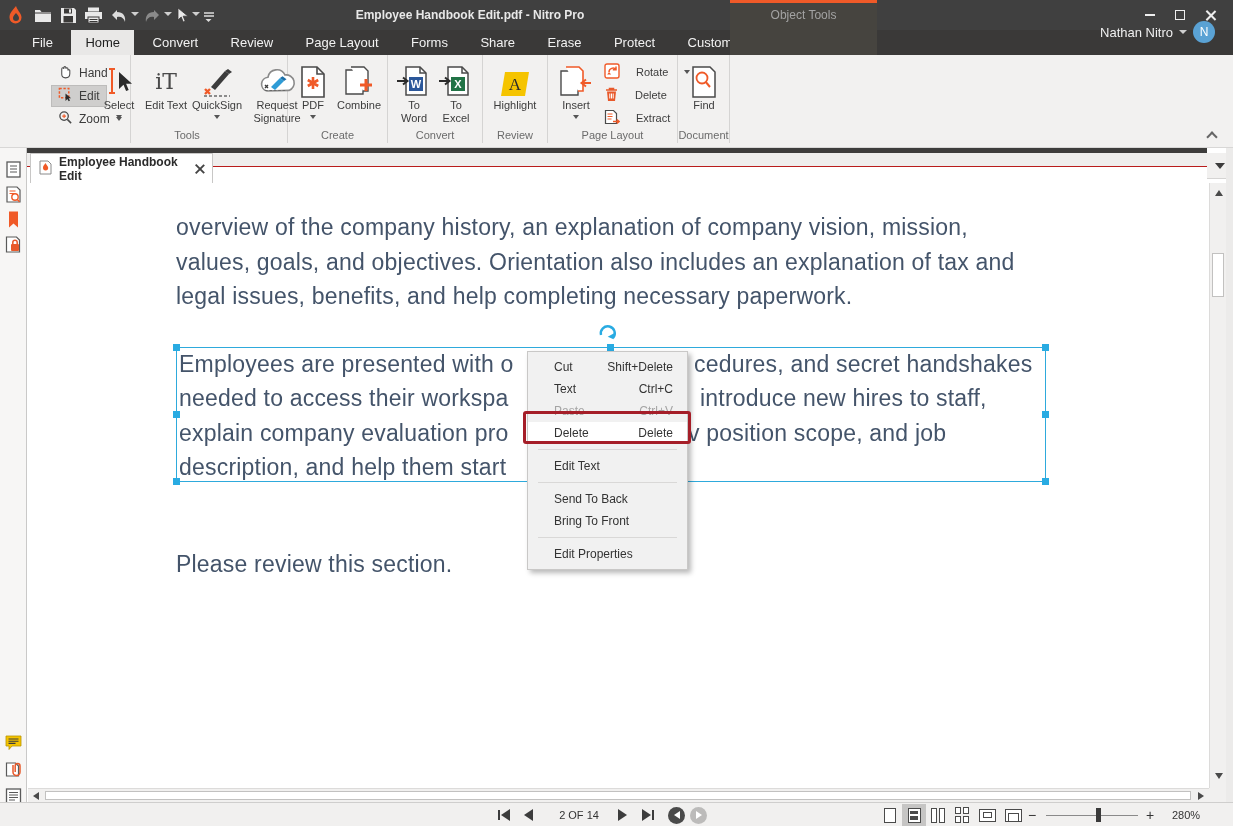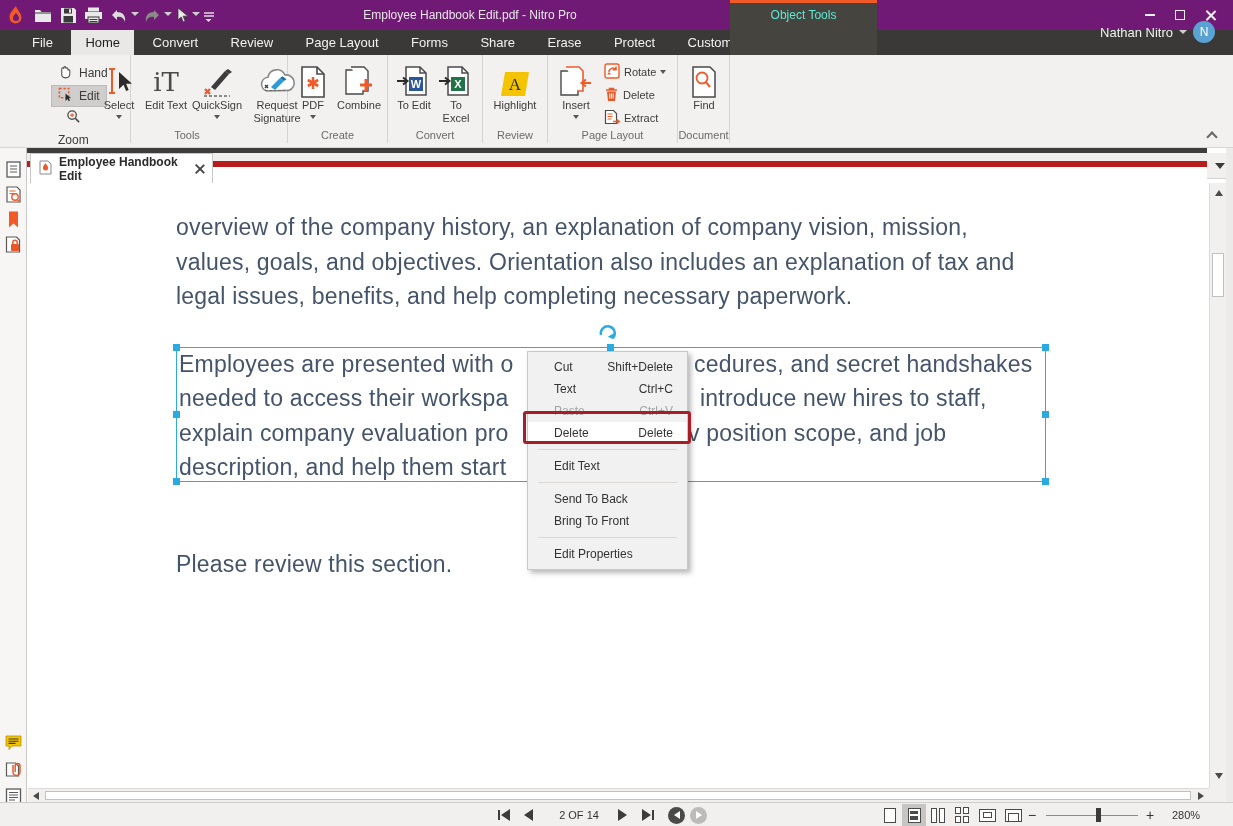--- a/index.html
+++ b/index.html
@@ -2,61 +2,61 @@
 <html><head>
 <meta charset="utf-8">
 <style>
   * { margin:0; padding:0; box-sizing:border-box; }
   html,body { width:1233px; height:826px; }
   body { font-family:"Liberation Sans", sans-serif; overflow:hidden; background:#f1f0ef; }
   .abs { position:absolute; }
   #app { position:relative; width:1233px; height:826px; background:#fff; }
 
   
-  #titlebar { left:0; top:0; width:1233px; height:30px; background:#701a75; z-index:20; }
+  #titlebar { left:0; top:0; width:1233px; height:30px; background:#404040; z-index:20;font-weight:bold; }
   #tabrow   { left:0; top:30px; width:1233px; height:25px; background:#3a3938; z-index:20; }
   .qa-icon { display:inline-flex; align-items:center; justify-content:center; height:20px; }
   .caret-dn { width:0; height:0; border-left:4px solid transparent; border-right:4px solid transparent; border-top:4px solid #cfcfcf; display:inline-block; }
   #win-title { color:#e8e8e8; font-size:12px; }
   .winbtn { width:30px; height:22px; display:flex; align-items:center; justify-content:center; cursor:default; }
   .min-glyph { width:10px; height:2px; background:#eee; }
   .max-glyph { width:10px; height:10px; border:1.5px solid #eee; }
   .close-glyph { position:relative; width:11px; height:11px; }
   .close-glyph::before,.close-glyph::after { content:""; position:absolute; left:5px; top:-1px; width:1.8px; height:13px; background:#eee; }
   .close-glyph::before { transform:rotate(45deg); } .close-glyph::after { transform:rotate(-45deg); }
 
   
   #ctx-group { left:730px; top:0; width:147px; height:55px; background:#46443f; z-index:21; }
   #ctx-accent { left:0; top:0; width:147px; height:3px; background:#f05a28; }
-  #ctx-label { left:0; top:8px; width:147px; text-align:center; color:#5eead4; font-size:12px; }
+  #ctx-label { left:0; top:8px; width:147px; text-align:center; color:#a3a3a3; font-size:12px; }
 
   
   .rtab { display:inline-block; padding:0 14px; line-height:25px; color:#f2f2f2; font-size:13px; cursor:default; }
   .rtab.active { background:#e9e8e7; color:#1e1e1e; }
   #tabs-main { left:18px; top:0; height:25px; white-space:nowrap; }
   #tabs-ctx { left:730px; top:0; width:147px; height:25px; text-align:center; white-space:nowrap; z-index:22; }
   #account { right:18px; top:-21px; height:46px; display:flex; align-items:center; gap:6px; color:#f0f0f0; font-size:13px; position:absolute; }
   #avatar { width:22px; height:22px; border-radius:50%; background:#5aa2d4; color:#fff; font-size:12px; display:flex; align-items:center; justify-content:center; }
 
   
   #ribbon { left:0; top:55px; width:1233px; height:93px; background:#f2f1f0; border-bottom:1px solid #d8d7d6; }
   .rgroup { position:absolute; top:0; height:88px; border-right:1px solid #d5d4d3; }
   .rgroup-label { position:absolute; left:0; bottom:2px; width:100%; text-align:center; font-size:11px; color:#6b6b6b; }
   .bigbtn { position:absolute; top:6px; display:flex; flex-direction:column; align-items:center; font-size:11px; color:#3c3c3c; text-align:center; line-height:13px; cursor:default; }
   .bigbtn .ic { height:38px; display:flex; align-items:flex-end; justify-content:center; }
-  .smallbtn { position:absolute; display:flex; align-items:center; gap:4px; font-size:11px; color:#3c3c3c; cursor:default; }
+  .smallbtn { position:absolute; display:flex; align-items:center; gap:16px; font-size:11px; color:#3c3c3c; cursor:default; }
   .modebtn { position:absolute; left:8px; display:flex; align-items:center; gap:6px; font-size:12px; color:#3c3c3c; height:20px; padding:0 6px; cursor:default; }
   .modebtn.active { background:#cfcecd; outline:1px solid #bdbcbb; }
   .caret-sm { width:0; height:0; border-left:3.5px solid transparent; border-right:3.5px solid transparent; border-top:4px solid #555; display:inline-block; }
   #ribbon-collapse { position:absolute; right:14px; bottom:6px; width:14px; height:10px; }
   #ribbon-collapse i { display:block; width:8px; height:8px; border-left:2px solid #666; border-top:2px solid #666; transform:rotate(45deg); margin:2px auto; }
 
   
   #darkstrip { left:27px; top:148px; width:1180px; height:5px; background:#3e3d3c; }
-  #tabbar { left:27px; top:153px; width:1180px; height:14px; background:#efeeed; border-bottom:6px solid #b91c1c; }
+  #tabbar { left:27px; top:153px; width:1180px; height:14px; background:#efeeed; border-bottom:1px solid #b91c1c; }
   #doctab { position:absolute; left:3px; top:0; width:183px; height:30px; background:#fff; border:1px solid #c8c7c6; border-bottom:none; display:flex; align-items:center; gap:7px; padding:0 8px; font-size:12px; font-weight:bold; color:#2b2b2b; }
   #doctab-close { position:relative; width:10px; height:10px; margin-left:4px; cursor:default; }
   #doctab-close::before,#doctab-close::after { content:""; position:absolute; left:4px; top:-1px; width:1.6px; height:12px; background:#444; }
   #doctab-close::before { transform:rotate(45deg);} #doctab-close::after { transform:rotate(-45deg);}
   #tabbar-dd { left:1207px; top:153px; width:26px; height:26px; background:#f1f0ef; border-bottom:1px solid #d5d4d3; display:flex; align-items:center; justify-content:center; }
   .tri-dn { width:0; height:0; border-left:5px solid transparent; border-right:5px solid transparent; border-top:6px solid #3c3c3c; }
 
   
   #sidebar { left:0; top:148px; width:27px; height:654px; background:#f7f6f5; border-right:1px solid #cac9c8; }
   .sb-ic { position:absolute; left:4px; width:19px; height:19px; }
@@ -218,21 +218,21 @@
       </div>
       <div class="modebtn active" style="top:31px;">
         <span>
           <svg width="15" height="15" viewBox="0 0 16 16">
               <rect x="1.5" y="1.5" width="10" height="10" fill="none" stroke="#f05a28" stroke-width="1.6" stroke-dasharray="2.5 1.8"></rect>
               <path d="M8 7 v8 l2-2.2 1.4 2.4 1.4-0.9 -1.4-2.3 H14 Z" fill="#2b2b2b"></path>
             </svg>
         </span>
         <span>Edit</span>
       </div>
-      <div class="modebtn" style="top:54px;flex-direction:column;">
+      <div class="modebtn" style="top:54px;">
         <span>
           <svg width="15" height="15" viewBox="0 0 16 16">
               <circle cx="6.5" cy="6.5" r="4.5" fill="none" stroke="#4a4a4a" stroke-width="1.4"></circle>
               <path d="M6.5 4.5 v4 M4.5 6.5 h4" stroke="#f05a28" stroke-width="1.2"></path>
               <path d="M10 10 l4 4" stroke="#4a4a4a" stroke-width="1.6"></path>
             </svg>
         </span>
         <span>Zoom</span>
         <span class="caret-sm"></span>
       </div>
@@ -243,21 +243,21 @@
         <div class="ic">
           <svg width="34" height="34" viewBox="0 0 34 34">
               <path d="M7 4 h6 M7 28 h6 M10 4 v24" stroke="#f05a28" stroke-width="2" fill="none"></path>
               <path d="M17 7 v17 l4.5-4.3 2.6 6.3 2.6-1.1 -2.6-6.2 H30 Z" fill="#2b2b2b"></path>
             </svg>
         </div>
         <span>Select</span>
         <span class="caret-sm" style="margin-top:3px;"></span>
       </div>
       <div class="bigbtn" style="left:58px; width:42px;">
-        <div class="ic" style="font-family:'DejaVu Serif', serif; font-size:26px; color:#4a4a4a; line-height:34px;">
+        <div class="ic" style="font-family:'DejaVu Serif', serif; font-size:22px; color:#4a4a4a; line-height:34px;">
             <span>iT</span>
           </div>
         <span>Edit Text</span>
       </div>
       <div class="bigbtn" style="left:102px; width:56px;">
         <div class="ic">
           <svg width="36" height="34" viewBox="0 0 36 34">
               <path d="M12 22 L26 6 l4 3 L16 25 Z" fill="#3c3c3c"></path>
               <path d="M26 6 l3-2 4 3 -3 2 Z" fill="#3c3c3c"></path>
               <path d="M6 24 l5 5 M11 24 l-5 5" stroke="#f05a28" stroke-width="2.4"></path>
@@ -315,21 +315,21 @@
       <div class="bigbtn" style="left:6px; width:40px;">
         <div class="ic">
           <svg width="36" height="34" viewBox="0 0 36 34">
               <path d="M10 2 h14 l6 6 v22 H10 Z" fill="#fff" stroke="#4a4a4a" stroke-width="1.5"></path>
               <path d="M24 2 v6 h6" fill="none" stroke="#4a4a4a" stroke-width="1.5"></path>
               <path d="M1 16 h9 M7 12.5 l4.5 3.5 -4.5 3.5" stroke="#2b2b2b" stroke-width="2" fill="none"></path>
               <rect x="13" y="12" width="14" height="14" fill="#2b579a"></rect>
               <text x="20" y="23" text-anchor="middle" font-family="Liberation Sans, sans-serif" font-size="11" font-weight="bold" fill="#fff">W</text>
             </svg>
         </div>
-        <span>To Edit</span>
+        <span>To Word</span>
       </div>
       <div class="bigbtn" style="left:48px; width:40px;">
         <div class="ic">
           <svg width="36" height="34" viewBox="0 0 36 34">
               <path d="M10 2 h14 l6 6 v22 H10 Z" fill="#fff" stroke="#4a4a4a" stroke-width="1.5"></path>
               <path d="M24 2 v6 h6" fill="none" stroke="#4a4a4a" stroke-width="1.5"></path>
               <path d="M1 16 h9 M7 12.5 l4.5 3.5 -4.5 3.5" stroke="#2b2b2b" stroke-width="2" fill="none"></path>
               <rect x="13" y="12" width="14" height="14" fill="#217346"></rect>
               <text x="20" y="23" text-anchor="middle" font-family="Liberation Sans, sans-serif" font-size="11" font-weight="bold" fill="#fff">X</text>
             </svg>

